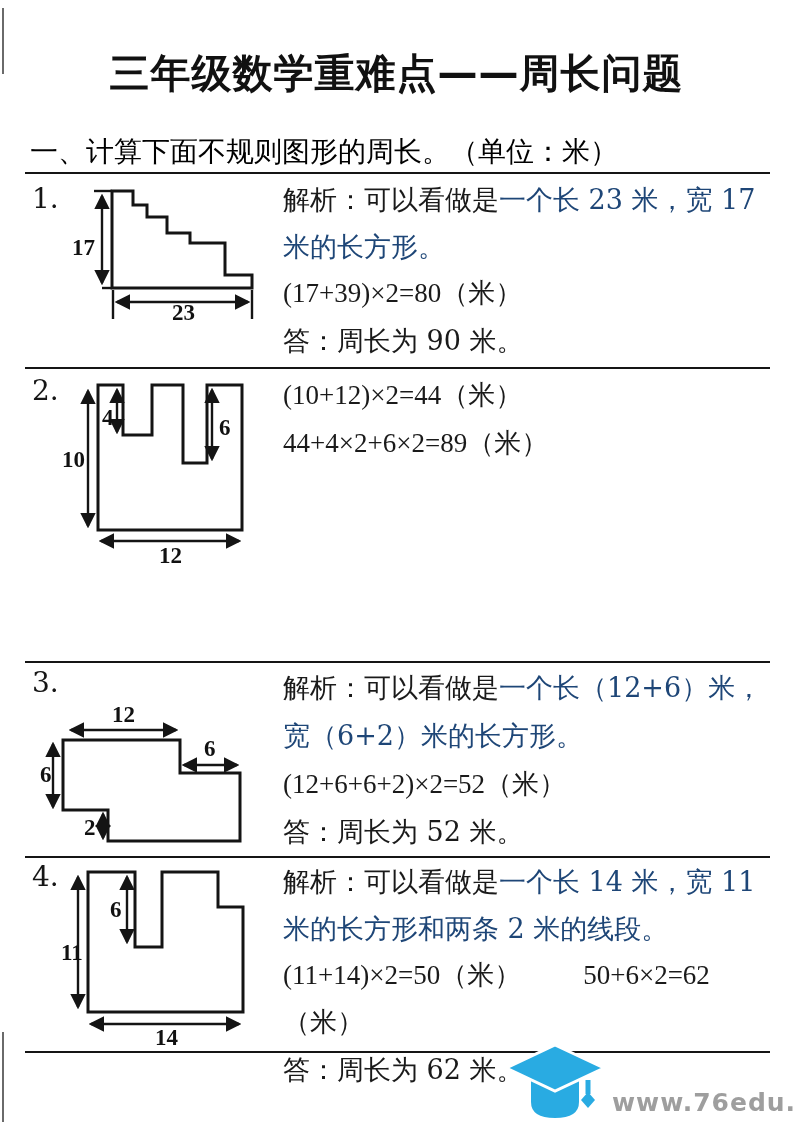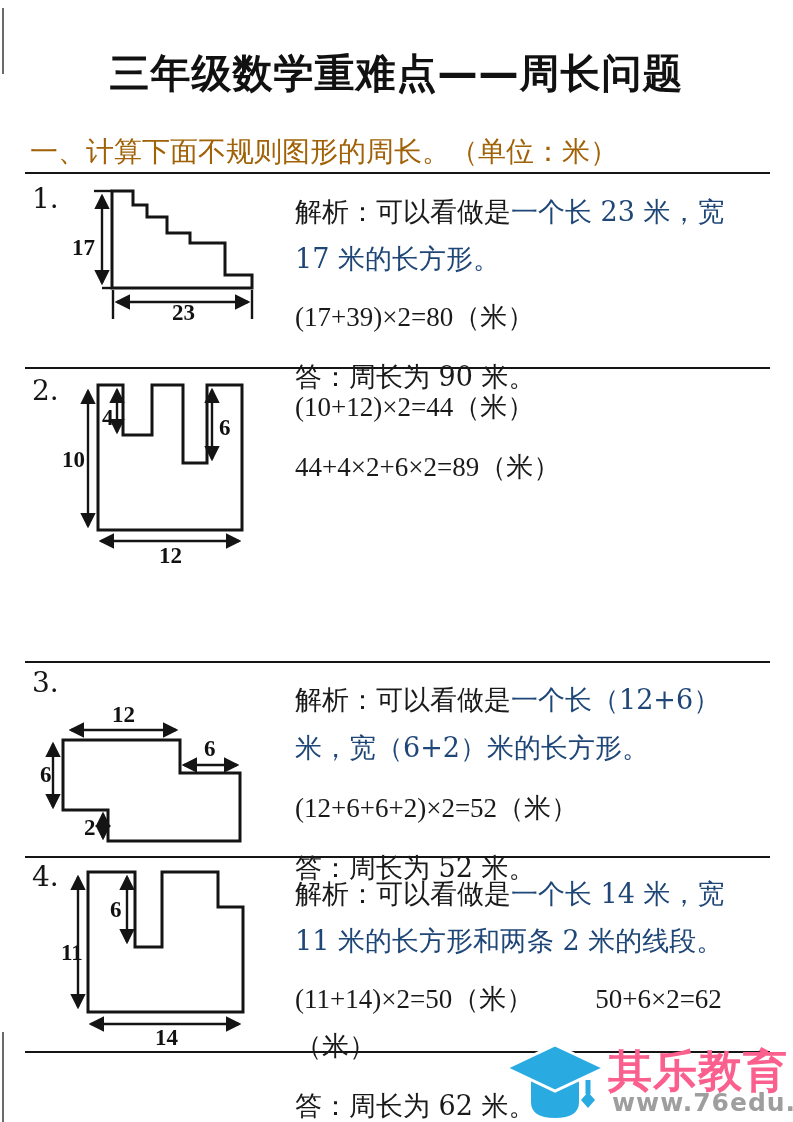--- a/index.html
+++ b/index.html
@@ -5,40 +5,40 @@
   html,body { margin:0; padding:0; background:#ffffff; }
   .page {
     position:relative; width:793px; height:1122px; background:#ffffff;
     font-family:"DejaVu Serif","Liberation Serif",serif; color:#1a1a1a; overflow:hidden;
   }
   .title {
     position:absolute; top:46px; left:0; width:100%; text-align:center;
     font-family:"DejaVu Sans","Liberation Sans",sans-serif;
     font-weight:bold; font-size:40px; color:#111; letter-spacing:1px;
   }
-  .section-heading { position:absolute; top:133px; left:30px; font-size:28px; color:#a16207; }
+  .section-heading { position:absolute; top:133px; left:30px; font-size:28px; color:#000000; }
   .hr { position:absolute; left:25px; width:745px; height:2px; background:#151515; }
   .hr1 { top:172px; } .hr2 { top:367px; } .hr3 { top:661px; } .hr4 { top:856px; } .hr5 { top:1051px; }
   .scan-line { position:absolute; width:2px; background:#6a6a6a; left:2px; }
   .scan-top { top:8px; height:66px; } .scan-bottom { top:1032px; height:90px; }
   .prob-num { position:absolute; left:32px; font-size:28px; color:#161616; }
   .num1 { top:182px; } .num2 { top:374px; } .num3 { top:666px; } .num4 { top:860px; }
   .figure { position:absolute; }
   .fig1 { left:60px; top:183px; } .fig2 { left:60px; top:375px; }
   .fig3 { left:40px; top:680px; } .fig4 { left:55px; top:865px; }
   .figure path.shape { fill:none; stroke:#141414; stroke-width:3; stroke-linejoin:miter; }
   .figure line.dim { stroke:#141414; stroke-width:2.4; }
   .figure line.tick { stroke:#141414; stroke-width:2.4; }
   .figure text { font-family:"Liberation Serif","DejaVu Serif",serif; font-weight:bold; font-size:23px; fill:#111; }
   .ptext { position:absolute; left:283px; width:482px; font-size:27px; color:#1a1a1a; }
   .pt1 { top:176px; line-height:47px; }
   .pt2 { top:371px; line-height:48px; }
   .pt3 { top:664px; line-height:48px; }
   .pt4 { top:858px; line-height:47px; }
-  .ptext p, .ptext div { margin:12px; padding:0; }
+  .ptext p, .ptext div { margin:0; padding:0; }
   .blue { color:#1e4677; }
   .eq { font-family:"Liberation Serif","DejaVu Serif",serif; }
   .eq-second { margin-left:62px; }
   .footer-logo { position:absolute; left:498px; top:1038px; width:295px; height:84px; }
   .cap-icon { position:absolute; left:0; top:2px; }
   .brand {
     position:absolute; left:110px; top:4px;
     font-family:"DejaVu Sans","Liberation Sans",sans-serif;
     font-weight:bold; font-size:44px; letter-spacing:1px; color:#fa5f8e; white-space:nowrap;
   }
@@ -154,17 +154,16 @@
     <div>答：周长为 62 米。</div>
   </div>
 
   <div class="footer-logo">
     <svg class="cap-icon" width="108" height="82" viewBox="0 0 108 82">
       <path d="M33,40 H81 V62 Q81,78 57,78 Q33,78 33,62 Z" fill="#29abe2"></path>
       <polygon points="57,5 106,28 57,51 8,28" fill="#29abe2" stroke="#ffffff" stroke-width="3"></polygon>
       <line x1="90" y1="40" x2="90" y2="54" stroke="#29abe2" stroke-width="5"></line>
       <polygon points="90,52 97,60 90,68 83,60" fill="#29abe2"></polygon>
     </svg>
-    <div class="brand">其乐教育</div>
     <div class="website">www.76edu.com</div>
   </div>
 
 </div>
 
 </body></html>

